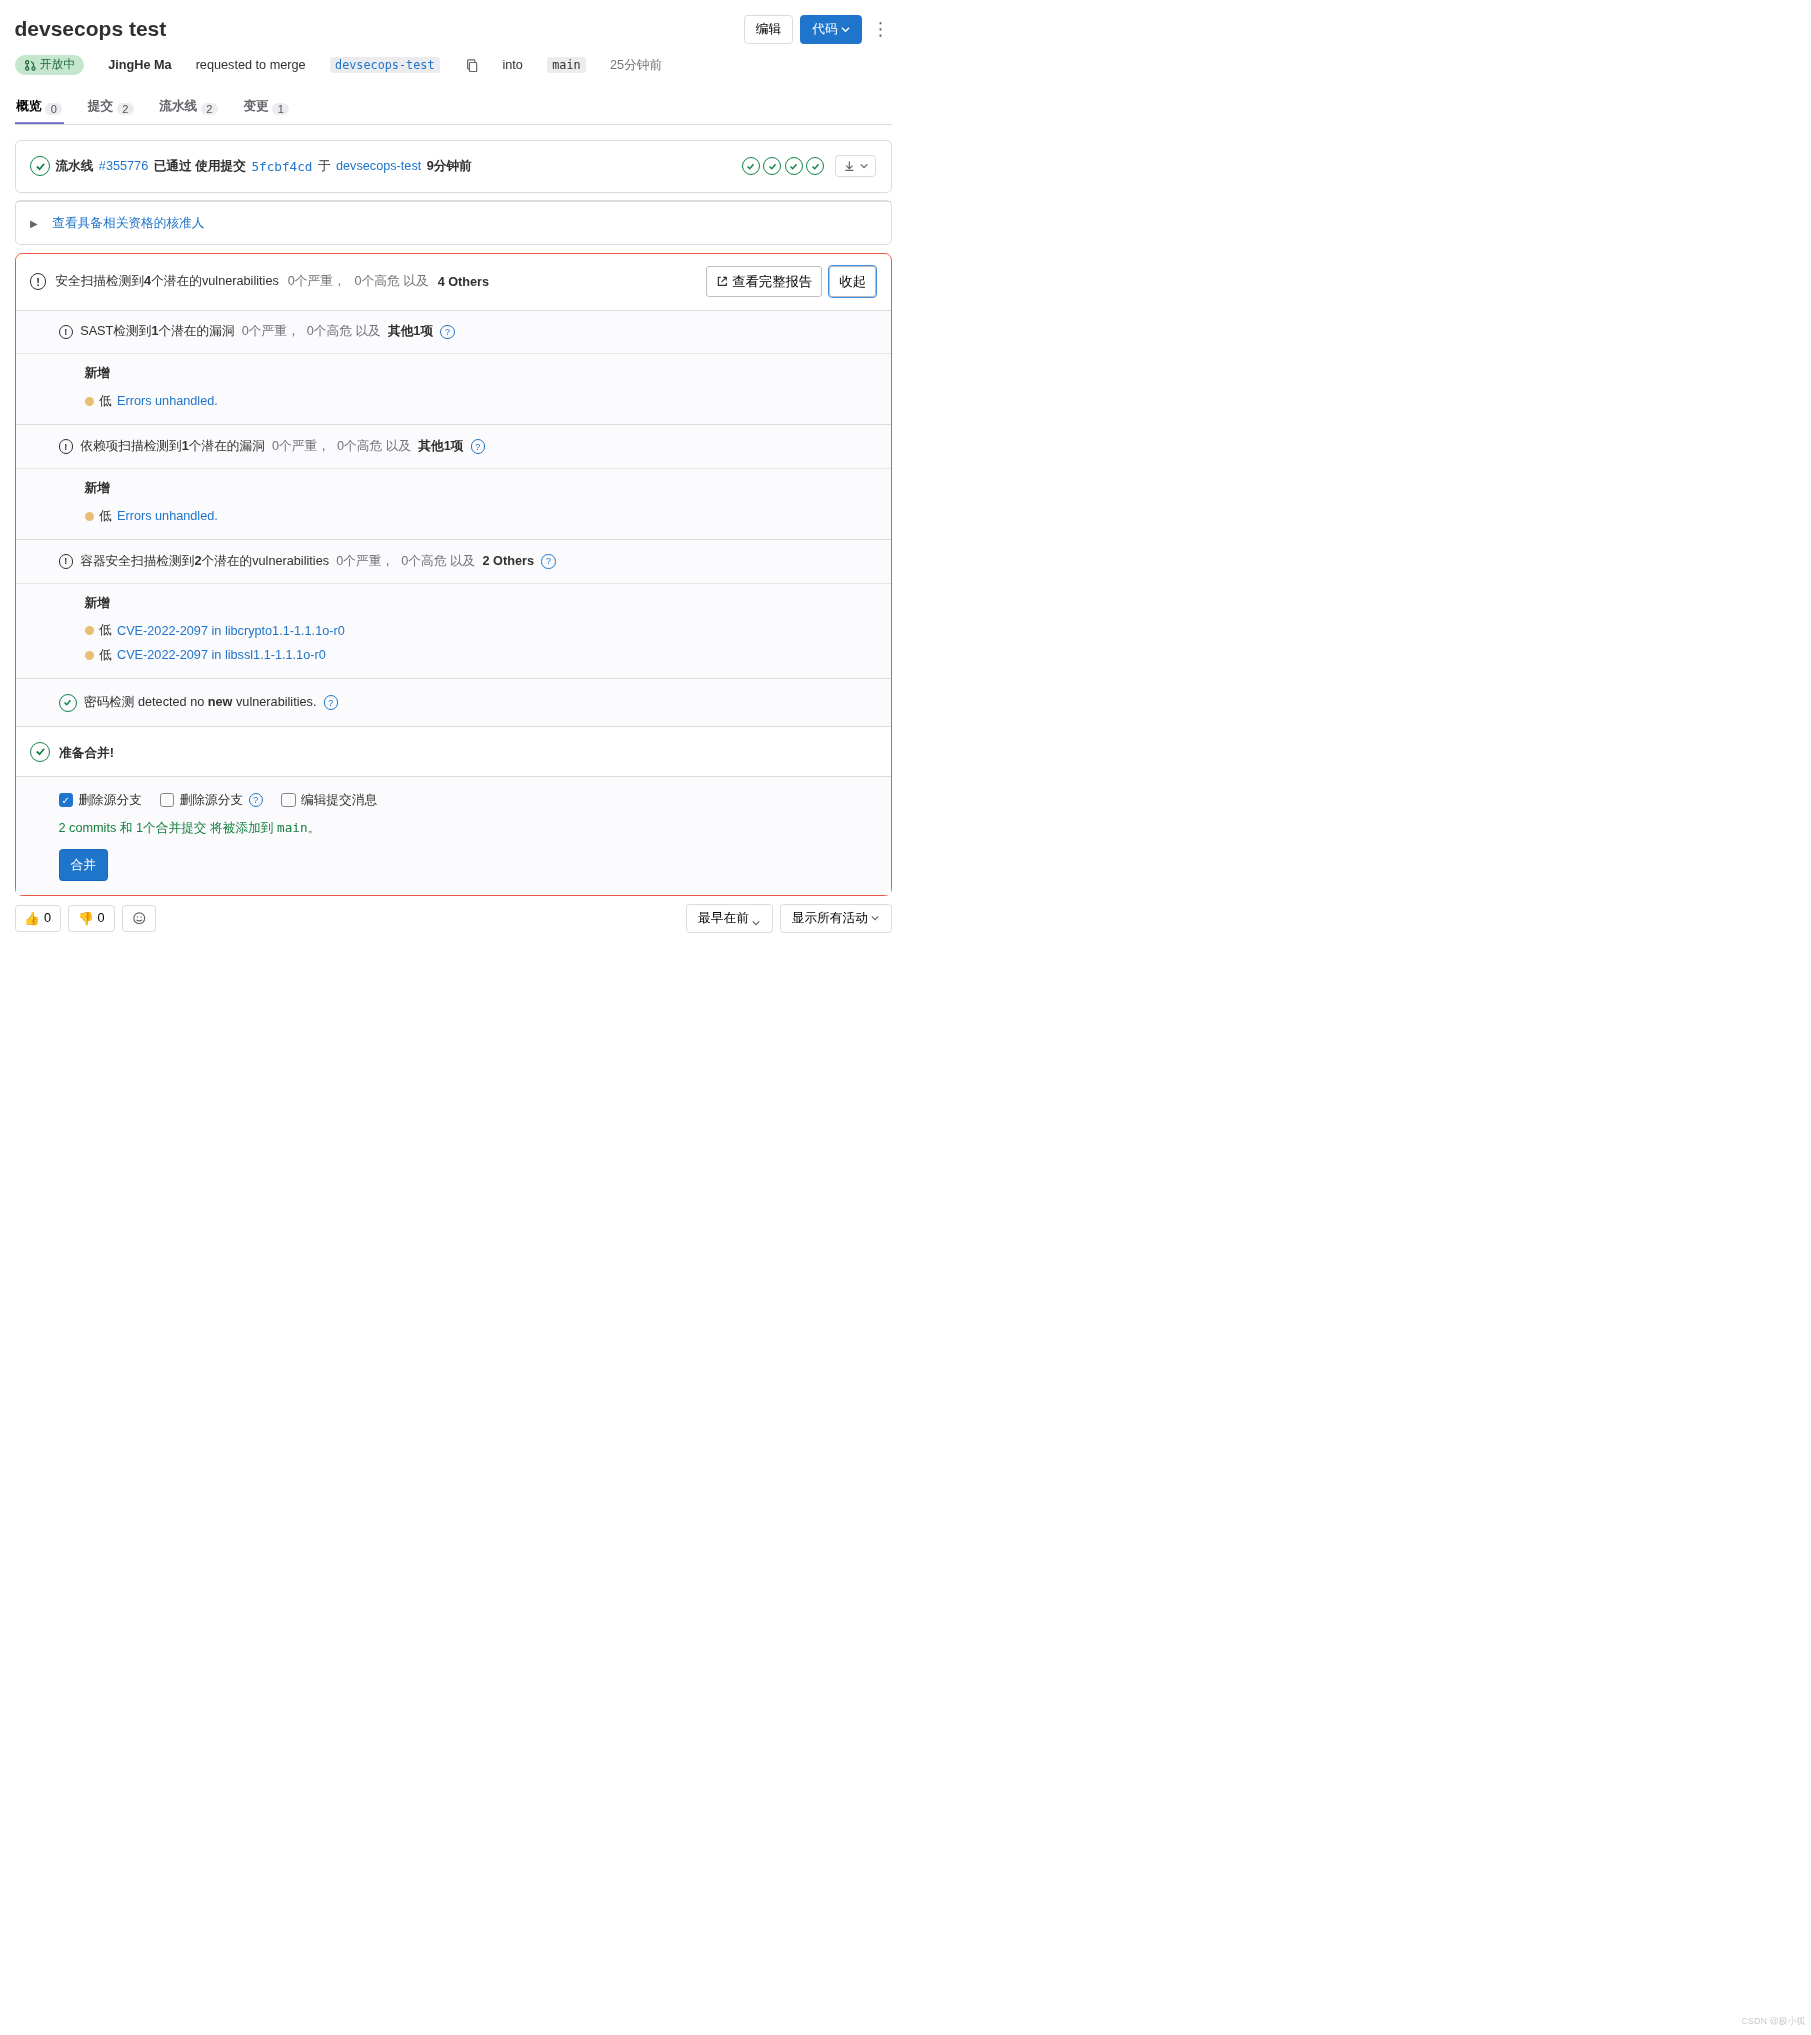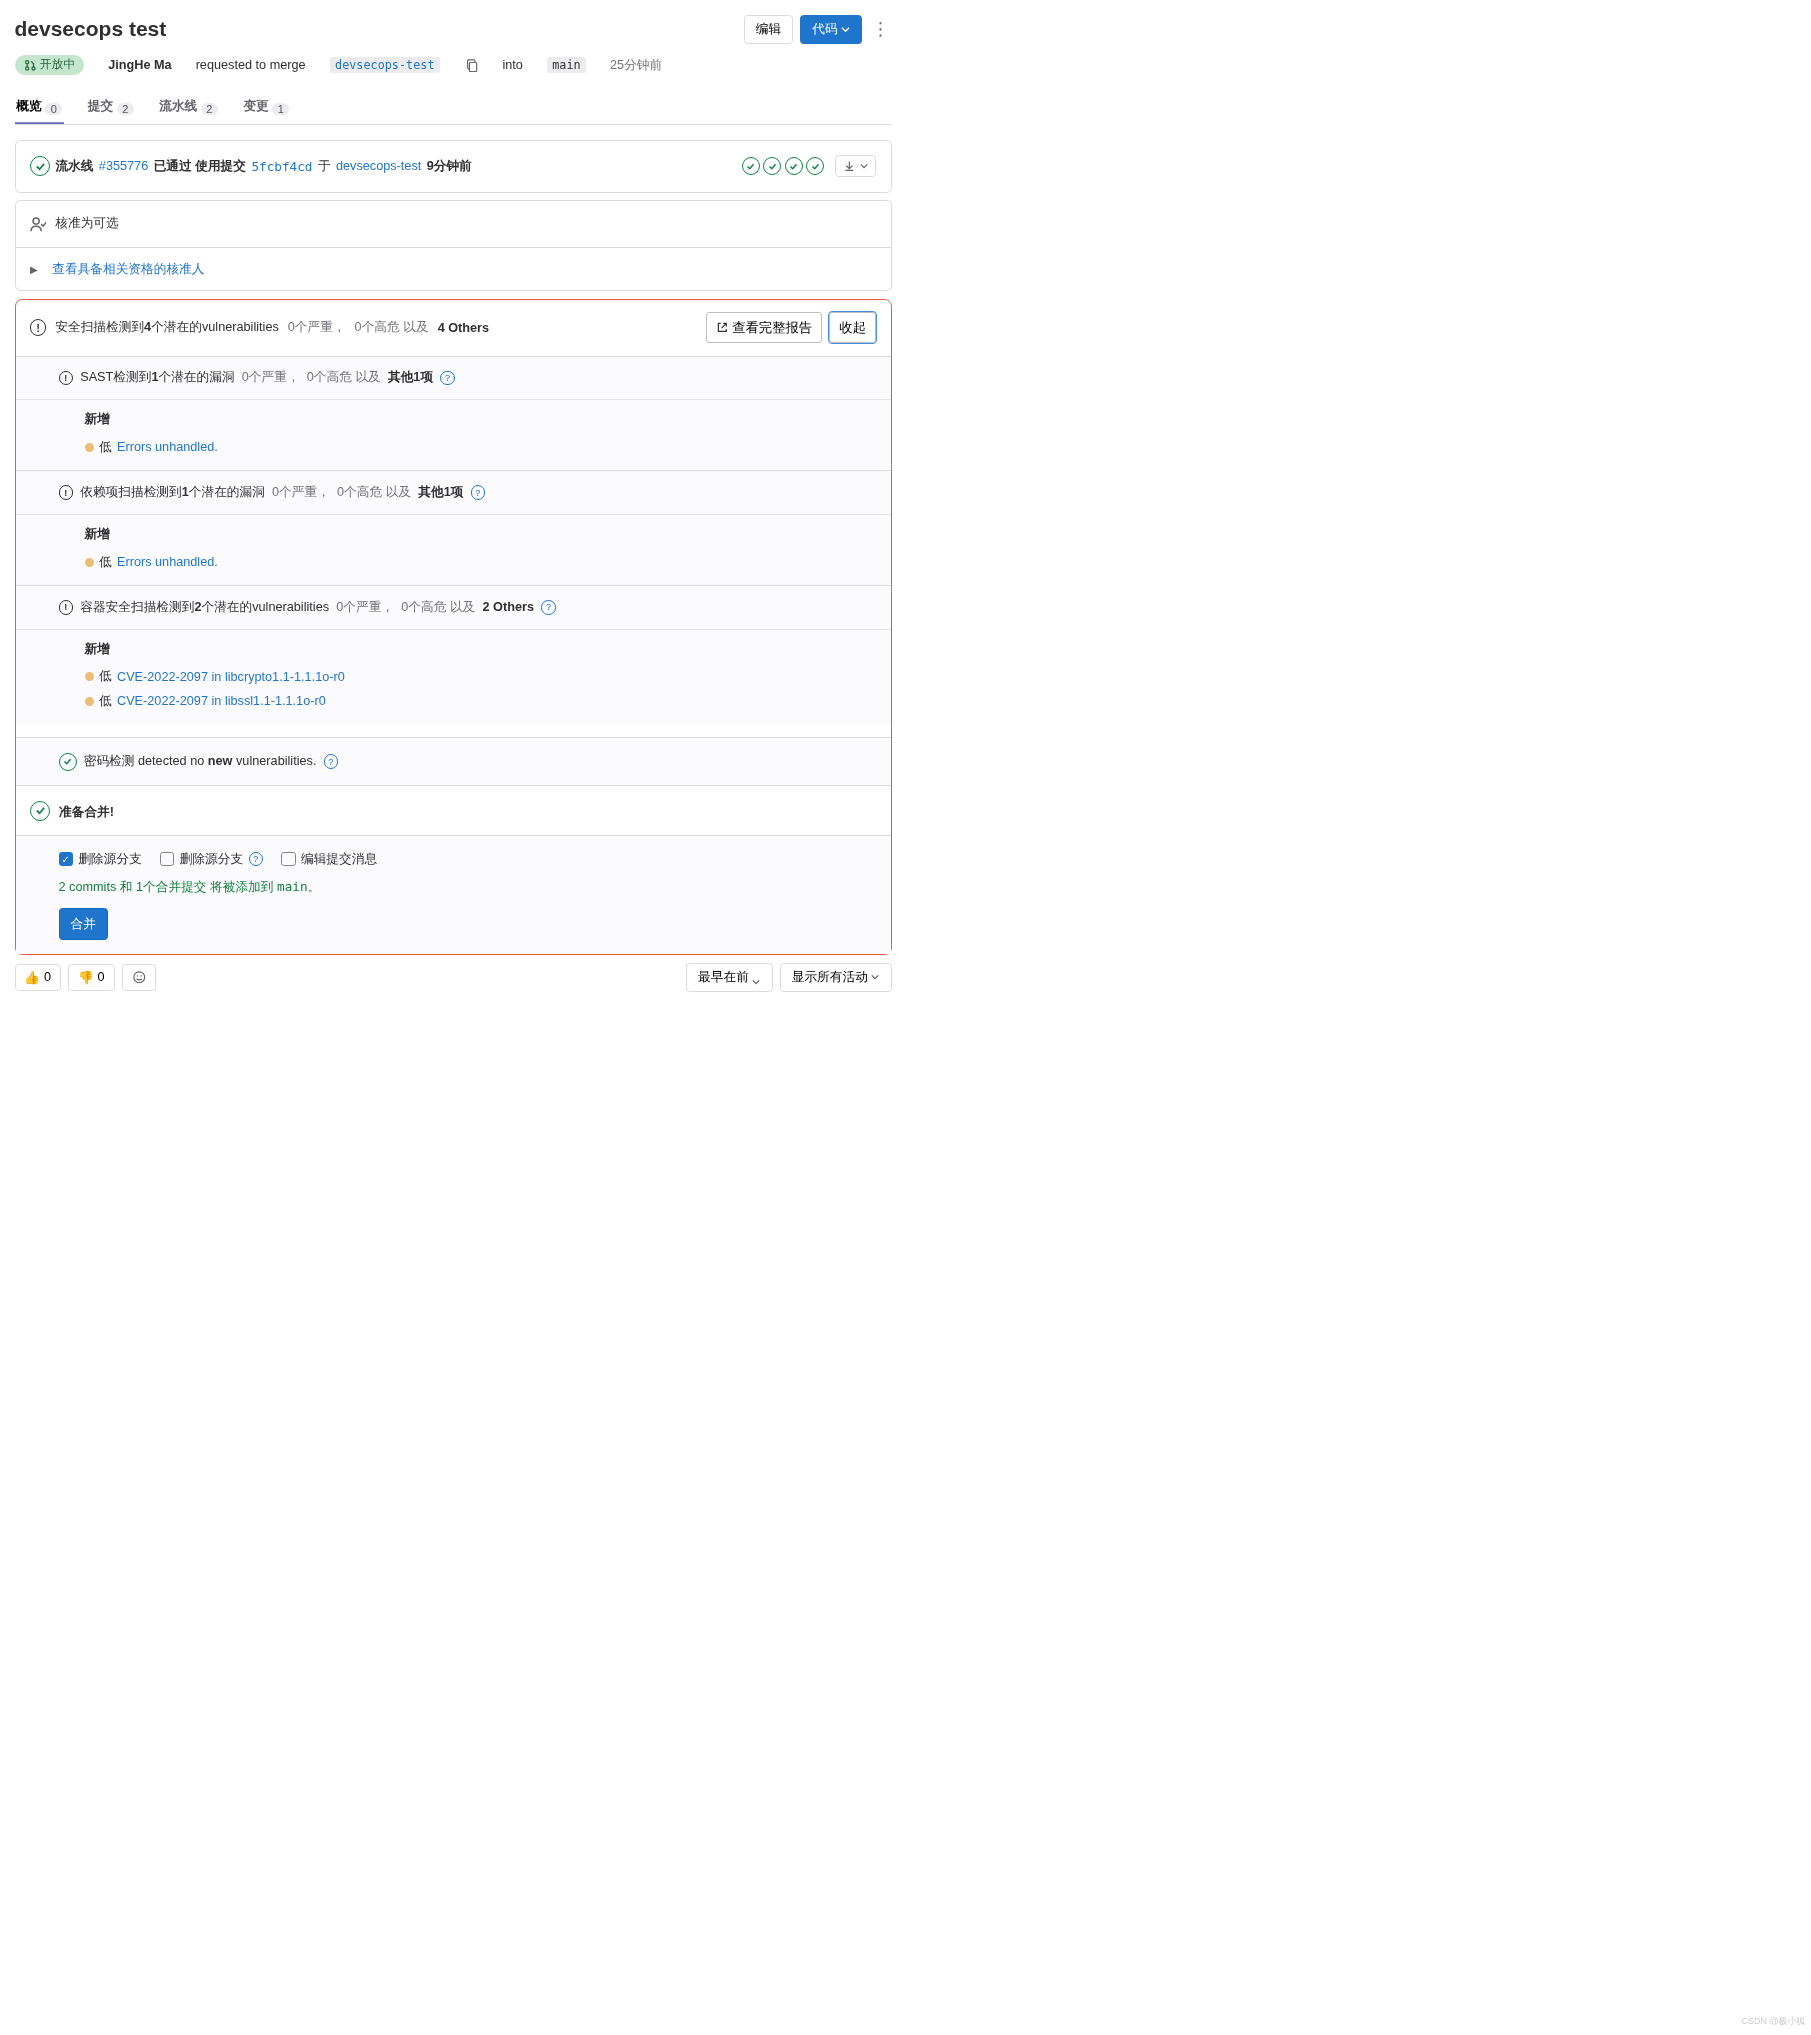--- a/index.html
+++ b/index.html
@@ -43,21 +43,21 @@
 .btn-outline { border: 0.9px solid #bfbfc3; background: #fff; padding: 5.4px 9px; border-radius: 3px; cursor: pointer; display: inline-flex; align-items: center; gap: 3.6px; }
 .btn-focus { outline: 1.8px solid #428fdc; outline-offset: 0.9px; }
 .scan-section { background: #fbfafd; border-top: 0.9px solid #dbdbdb; }
 .scan-head { padding: 12.7px 14.5px 12.7px 43px; display: flex; align-items: center; gap: 7.2px; flex-wrap: wrap; }
 .help-icon { width: 14.5px; height: 14.5px; border: 1.4px solid #1f75cb; border-radius: 50%; display: inline-flex; align-items: center; justify-content: center; font-size: 9px; color: #1f75cb; }
 .finding-block { border-top: 0.9px solid #e5e5e5; padding: 11px 14.5px 11px 69px; }
 .finding-title { font-weight: 600; margin-bottom: 7.2px; }
 .finding-item { display: flex; align-items: center; gap: 5.4px; padding: 3.6px 0; }
 .sev-dot { width: 9px; height: 9px; border-radius: 50%; background: #e9be74; }
 .sev-label { color: #303030; }
-.detected-none { padding: 14.5px 14.5px 14.5px 43px; border-top: 0.9px solid #dbdbdb; display: flex; align-items: center; gap: 7.2px; background: #fbfafd; margin-top: 13px; }
+.detected-none { padding: 14.5px 14.5px 14.5px 43px; border-top: 0.9px solid #dbdbdb; display: flex; align-items: center; gap: 7.2px; background: #fbfafd; }
 .ready-row { padding: 14.5px; display: flex; align-items: flex-end; gap: 9px; border-top: 0.9px solid #dbdbdb; }
 .merge-options { padding: 0 14.5px 14.5px 43px; background: #fbfafd; border-top: 0.9px solid #dbdbdb; }
 .checks-row { display: flex; gap: 18px; padding: 14.5px 0 11px; flex-wrap: wrap; }
 .check-item { display: flex; align-items: center; gap: 5.4px; }
 .checkbox { width: 14.5px; height: 14.5px; border: 1.4px solid #868686; border-radius: 2.7px; display: inline-flex; align-items: center; justify-content: center; }
 .checkbox.checked { background: #1f75cb; border-color: #1f75cb; color: #fff; font-size: 10px; }
 .commits-note { color: #15803d; margin-bottom: 12.7px; }
 .commits-note .mono { font-family: ui-monospace, monospace; }
 .merge-btn { background: #1f75cb; color: #fff; border: 0.9px solid #1068bf; padding: 6.3px 11px; border-radius: 3.6px; cursor: pointer; font-size: 12.7px; }
 .footer-row { display: flex; justify-content: space-between; align-items: center; margin-top: 7.2px; }
@@ -166,27 +166,20 @@
           </svg>
         <svg width="8.1" height="8.1" viewBox="0 0 10 10">
             <path d="M1 3 L5 7 L9 3" stroke="#666" stroke-width="1.5" fill="none"></path>
           </svg>
       </span>
     </div>
   </div>
 </div>
 
 <div class="widget">
-  <div class="widget-row">
-    <svg class="approval-icon" width="16.3" height="16.3" viewBox="0 0 16 16">
-        <circle cx="6" cy="5" r="3" fill="none" stroke="#666" stroke-width="1.5"></circle>
-        <path d="M1 15 C1 11 4 10 6 10 C8 10 11 11 11 15 M11 8 L13 10 L16 6" stroke="#666" stroke-width="1.5" fill="none"></path>
-      </svg>
-    <span>核准为可选</span>
-  </div>
   <div class="expander">
     <span class="chev">▶</span>
     <a>查看具备相关资格的核准人</a>
   </div>
 </div>
 
 <div class="widget red-outline">
   <div class="security-header">
     <div class="sec-left">
       <span class="warn-icon">!</span>

